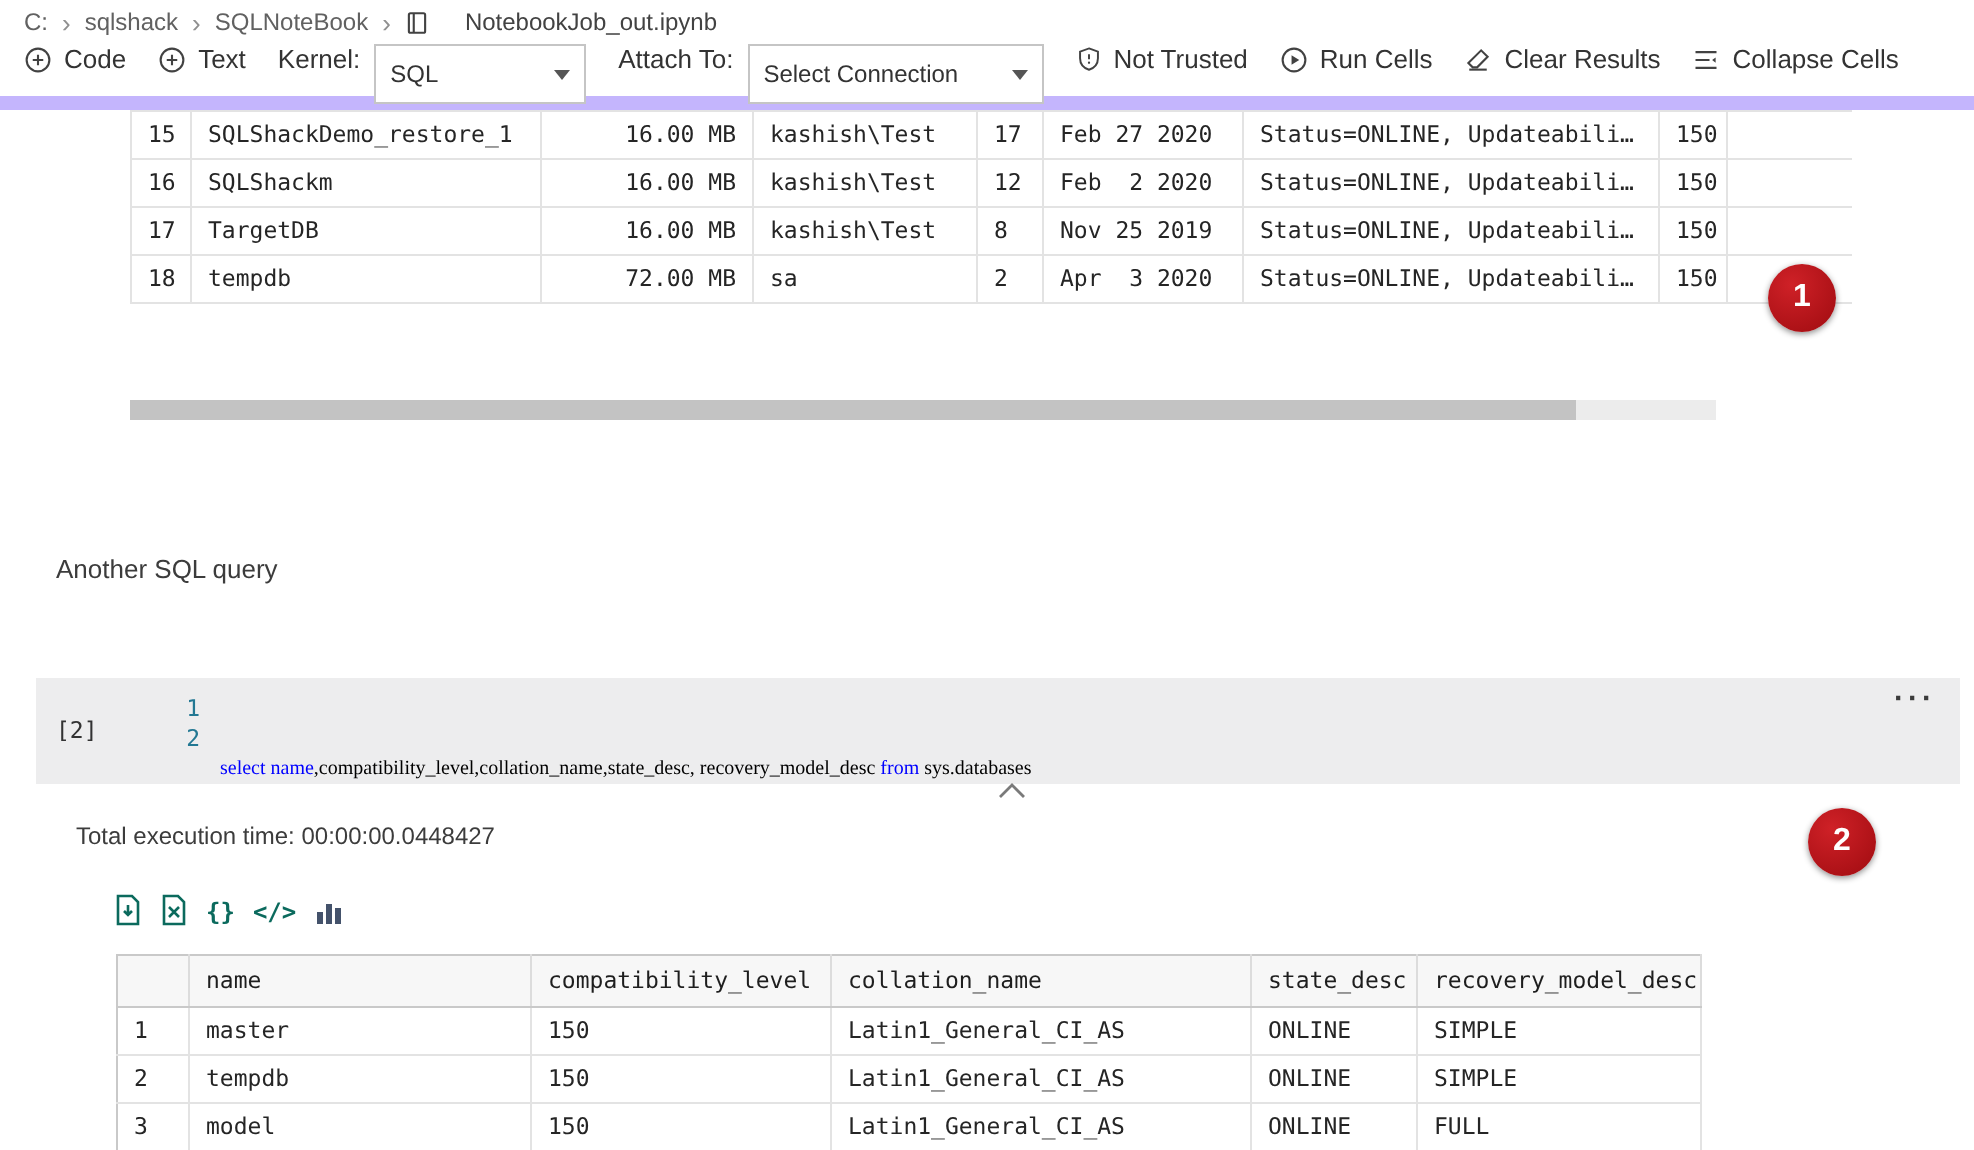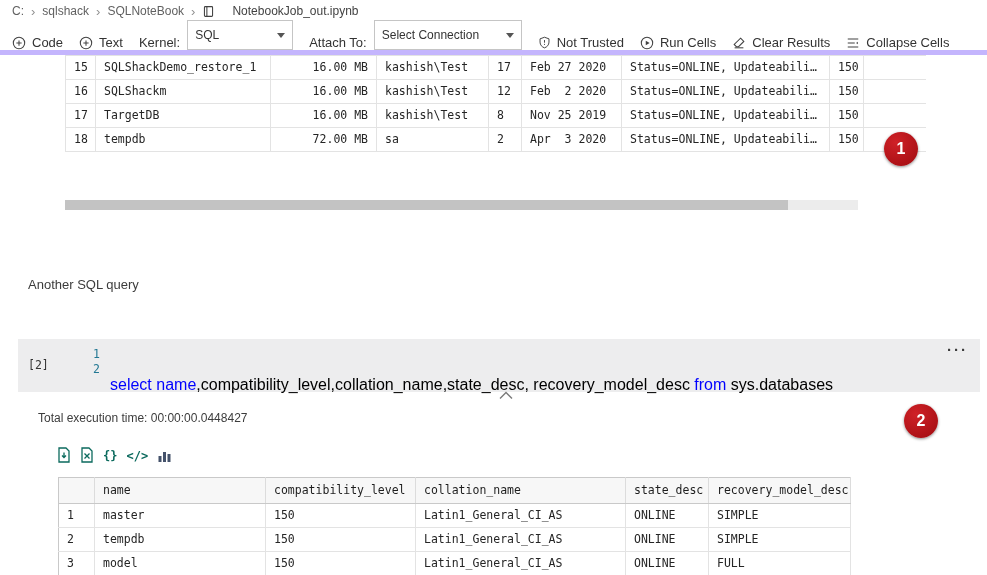--- a/index.html
+++ b/index.html
@@ -9,22 +9,22 @@
 
   
   .breadcrumb{position:absolute;left:0;top:0;width:100%;height:22px;display:flex;
     align-items:center;padding-left:12px;gap:7px;font-size:12px;color:#616161}
   .bc-item{cursor:pointer;white-space:nowrap}
   .bc-sep{color:#909090;font-size:13px;line-height:1}
   .bc-file{display:flex;align-items:center;gap:17px;color:#424242}
 
   
   .toolbar{position:absolute;left:0;top:22px;width:100%;height:33px;display:flex;
-    align-items:flex-end;padding:0 12px;font-size:13px;color:#333;gap:16px;
-    border-bottom:5px solid #c4b5fd;white-space:nowrap}
+    align-items:flex-start;padding:0 12px;font-size:13px;color:#333;gap:16px;
+    border-bottom:7px solid #c4b5fd;white-space:nowrap}
   .tb-btn{display:flex;align-items:center;gap:6px;background:none;border:none;
     font:inherit;color:#333;cursor:pointer}
   .tb-label{margin-right:-9px;color:#333}
   .dropdown{display:flex;align-items:center;justify-content:space-between;
     border:1px solid #c5c5c5;background:#fff;height:22px;padding:14px 7px;
     font-size:12px;color:#333;cursor:pointer}
   .dd-kernel{width:106px}
   .dd-attach{width:148px}
   .caret{width:0;height:0;border-left:4px solid transparent;
     border-right:4px solid transparent;border-top:5px solid #555;margin-left:6px}
@@ -59,22 +59,22 @@
 
   
   .md-text{position:absolute;left:28px;top:277px;font-size:13px;color:#3c3c3c}
 
   
   .cell{position:absolute;left:18px;top:339px;width:962px;height:53px;background:#ededee}
   .exec-count{position:absolute;left:10px;top:19px;font-family:"DejaVu Sans Mono",monospace;
     font-size:11.5px;color:#333}
   .linenums{position:absolute;left:62px;top:8px;width:20px;text-align:right;
     font-family:"DejaVu Sans Mono",monospace;font-size:11.5px;line-height:15px;color:#237893}
-  .codelines{position:absolute;left:92px;top:8px;font-family:Liberation Sans, sans-serif;
-    font-size:16px;line-height:15px;white-space:pre;color:#000}
+  .codelines{position:absolute;left:92px;top:8px;font-family:Liberation Serif, serif;
+    font-size:10px;line-height:15px;white-space:pre;color:#000}
   .codelines .kw{color:#0000ff}
   .codelines .pl{color:#000}
   .more-btn{position:absolute;right:12px;top:2px;background:none;border:none;cursor:pointer;
     font-size:15px;font-weight:bold;letter-spacing:2px;color:#3b3b3b}
   .collapse-chevron{position:absolute;left:498px;top:391px;cursor:pointer;line-height:0}
 
   
   .exec-time{position:absolute;left:38px;top:411px;font-size:12px;color:#3c3c3c}
 
   

